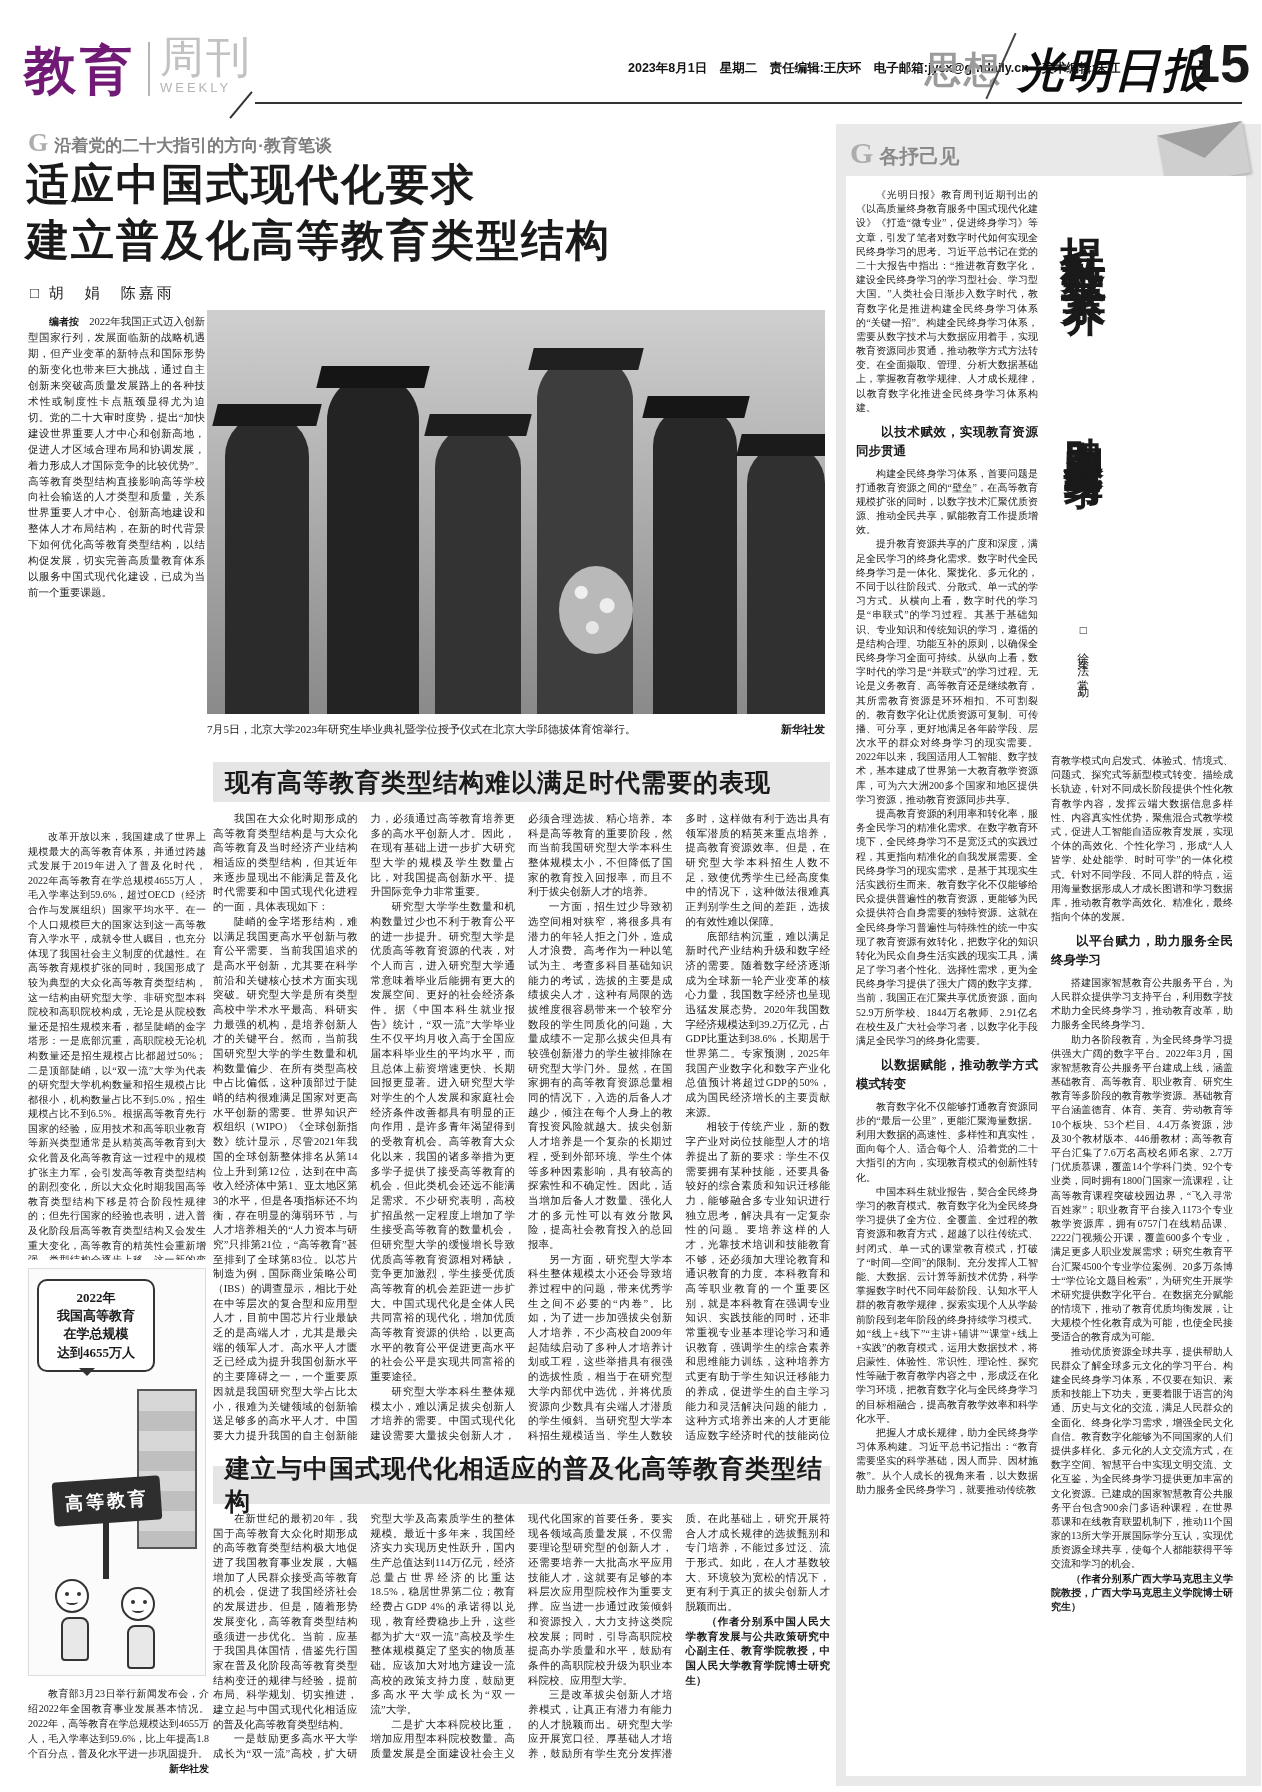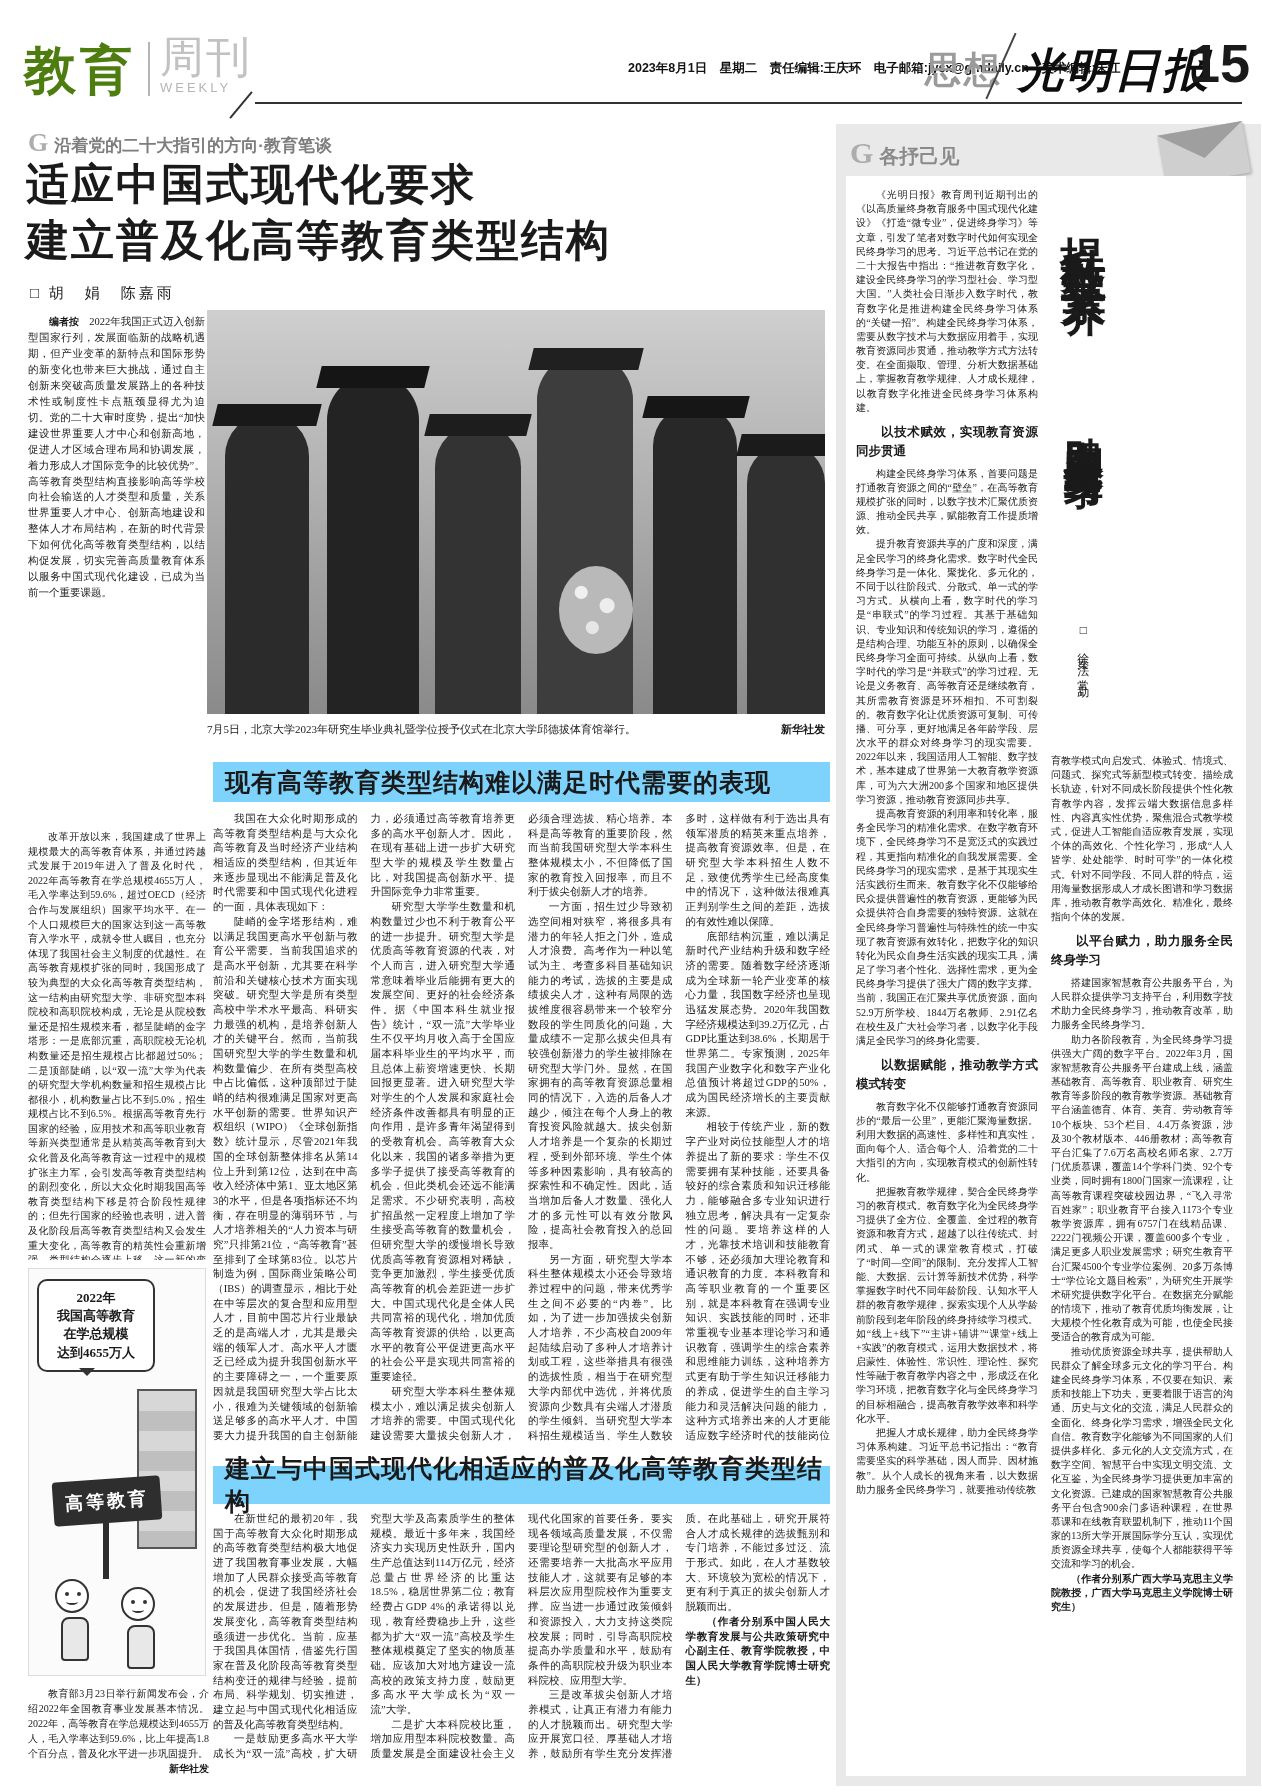--- a/index.html
+++ b/index.html
@@ -4,21 +4,21 @@
 <style>
   * { margin:0; padding:0; box-sizing:border-box; }
   html,body { background:#777; }
   .page {
     position:relative; width:1262px; height:1792px; margin:0 auto;
     background:#ffffff; overflow:hidden; color:#1a1a1a;
     font-family:"Liberation Serif","DejaVu Serif",serif;
   }
   
   .hdr-brand { position:absolute; left:24px; top:36px; display:flex; align-items:flex-start; }
-  .brand-cn { font-size:52px; font-weight:bold; color:#4d7c0f; letter-spacing:4px; font-family:Liberation Serif, serif; }
+  .brand-cn { font-size:52px; font-weight:bold; color:#701a75; letter-spacing:4px; font-family:Liberation Serif, serif; }
   .brand-div { width:2px; height:54px; background:#b5b5b5; margin:6px 10px 0 12px; }
   .brand-sub { font-size:44px; font-weight:normal; color:#c2c2c2; letter-spacing:2px; line-height:1; }
   .brand-en { font-size:13px; color:#b5b5b5; letter-spacing:3px; font-family:"Liberation Sans",sans-serif; }
   .hdr-date { position:absolute; left:628px; top:60px; font-size:12.5px; color:#111; font-family:"Liberation Sans",sans-serif; font-weight:bold; }
   .hdr-section { position:absolute; left:925px; top:46px; font-size:36px; font-weight:bold; color:#9b9b9b; letter-spacing:3px; }
   .hdr-slash { position:absolute; left:1000px; top:30px; width:2px; height:72px; background:#444; transform:rotate(24deg); }
   .hdr-paper { position:absolute; left:1018px; top:40px; font-size:46px; font-weight:bold; font-style:italic; letter-spacing:2px; color:#0d0d0d; }
   .hdr-page { position:absolute; left:1190px; top:32px; font-size:54px; font-weight:bold; font-family:"Liberation Sans",sans-serif; }
   .hdr-rule { position:absolute; left:255px; top:102px; width:987px; height:2px; background:#333; }
   .hdr-rule-diag { position:absolute; left:240px; top:88px; width:2px; height:34px; background:#333; transform:rotate(40deg); }
@@ -60,21 +60,21 @@
   .toon { position:absolute; width:34px; height:34px; background:#fff; border:2px solid #333; border-radius:50%; }
   .toon:after { content:""; position:absolute; left:4px; top:36px; width:24px; height:40px; background:#e8e8e8; border:2px solid #333; border-radius:8px 8px 4px 4px; }
   .toon .eye { position:absolute; top:11px; width:4px; height:4px; background:#333; border-radius:50%; }
   .toon .smile { position:absolute; left:9px; top:18px; width:12px; height:6px; border-bottom:2px solid #333; border-radius:50%; }
   .steps { position:absolute; right:8px; top:120px; width:60px; height:160px;
            background:repeating-linear-gradient(180deg,#d7d7d7 0 20px,#bfbfbf 20px 40px); border:2px solid #555; }
   .cartoon-caption { position:absolute; left:28px; top:1686px; width:181px; font-size:10px; line-height:1.5; text-align:justify; }
   .cartoon-caption .credit { font-weight:bold; float:right; }
   .cartoon-caption p { text-indent:2em; }
   
-  .band { position:absolute; background:#7dd3fc; display:flex; align-items:center; padding-left:12px; }
+  .band { position:absolute; background:#e5e5e5; display:flex; align-items:center; padding-left:12px; }
   .band div { font-size:25px; font-weight:bold; letter-spacing:1px; }
   .band1 { left:213px; top:762px; width:617px; height:40px; }
   .band2 { left:213px; top:1466px; width:617px; height:38px; }
   .mcols { position:absolute; left:213px; top:812px; width:617px; height:646px; column-count:4; column-gap:13px; overflow:hidden;
            font-size:10.5px; line-height:1.4; text-align:justify; }
   .mcols p { text-indent:2em; }
   .bcols { position:absolute; left:213px; top:1512px; width:617px; height:266px; column-count:4; column-gap:13px; overflow:hidden;
            font-size:10.5px; line-height:1.4; text-align:justify; }
   .bcols p { text-indent:2em; }
   .author-note { font-weight:bold; }
@@ -203,21 +203,21 @@
     <div class="envelope"></div>
     <div class="panel-inner">
       <div class="pcol">
         <p>《光明日报》教育周刊近期刊出的《以高质量终身教育服务中国式现代化建设》《打造“微专业”，促进终身学习》等文章，引发了笔者对数字时代如何实现全民终身学习的思考。习近平总书记在党的二十大报告中指出：“推进教育数字化，建设全民终身学习的学习型社会、学习型大国。”人类社会日渐步入数字时代，教育数字化是推进构建全民终身学习体系的“关键一招”。构建全民终身学习体系，需要从数字技术与大数据应用着手，实现教育资源同步贯通，推动教学方式方法转变。在全面撷取、管理、分析大数据基础上，掌握教育教学规律、人才成长规律，以教育数字化推进全民终身学习体系构建。</p>
         <h3>以技术赋效，实现教育资源同步贯通</h3>
         <p>构建全民终身学习体系，首要问题是打通教育资源之间的“壁垒”，在高等教育规模扩张的同时，以数字技术汇聚优质资源、推动全民共享，赋能教育工作提质增效。</p>
         <p>提升教育资源共享的广度和深度，满足全民学习的终身化需求。数字时代全民终身学习是一体化、聚拢化、多元化的，不同于以往阶段式、分散式、单一式的学习方式。从横向上看，数字时代的学习是“串联式”的学习过程。其基于基础知识、专业知识和传统知识的学习，遵循的是结构合理、功能互补的原则，以确保全民终身学习全面可持续。从纵向上看，数字时代的学习是“并联式”的学习过程。无论是义务教育、高等教育还是继续教育，其所需教育资源是环环相扣、不可割裂的。教育数字化让优质资源可复制、可传播、可分享，更好地满足各年龄学段、层次水平的群众对终身学习的现实需要。2022年以来，我国适用人工智能、数字技术，基本建成了世界第一大教育教学资源库，可为六大洲200多个国家和地区提供学习资源，推动教育资源同步共享。</p>
         <p>提高教育资源的利用率和转化率，服务全民学习的精准化需求。在数字教育环境下，全民终身学习不是宽泛式的实践过程，其更指向精准化的自我发展需要。全民终身学习的现实需求，是基于其现实生活实践衍生而来。教育数字化不仅能够给民众提供普遍性的教育资源，更能够为民众提供符合自身需要的独特资源。这就在全民终身学习普遍性与特殊性的统一中实现了教育资源有效转化，把数字化的知识转化为民众自身生活实践的现实工具，满足了学习者个性化、选择性需求，更为全民终身学习提供了强大广阔的数字支撑。当前，我国正在汇聚共享优质资源，面向52.9万所学校、1844万名教师、2.91亿名在校生及广大社会学习者，以数字化手段满足全民学习的终身化需要。</p>
         <h3>以数据赋能，推动教学方式模式转变</h3>
         <p>教育数字化不仅能够打通教育资源同步的“最后一公里”，更能汇聚海量数据。利用大数据的高速性、多样性和真实性，面向每个人、适合每个人、沿着党的二十大指引的方向，实现教育模式的创新性转化。</p>
-        <p>把握教育教学规律，契合全民终身学习的教育模式。教育数字化为全民终身学习提供了全方位、全覆盖、全过程的教育资源和教育方式，超越了以往传统式、封闭式、单一式的课堂教育模式，打破了“时间—空间”的限制。充分发挥人工智能、大数据、云计算等新技术优势，科学掌握数字时代不同年龄阶段、认知水平人群的教育教学规律，探索实现个人从学龄前阶段到老年阶段的终身持续学习模式。如“线上+线下”“主讲+辅讲”“课堂+线上+实践”的教育模式，运用大数据技术，将启蒙性、体验性、常识性、理论性、探究性等融于教育教学内容之中，形成泛在化学习环境，把教育数字化与全民终身学习的目标相融合，提高教育教学效率和科学化水平。</p>
+        <p>中国本科生就业报告，契合全民终身学习的教育模式。教育数字化为全民终身学习提供了全方位、全覆盖、全过程的教育资源和教育方式，超越了以往传统式、封闭式、单一式的课堂教育模式，打破了“时间—空间”的限制。充分发挥人工智能、大数据、云计算等新技术优势，科学掌握数字时代不同年龄阶段、认知水平人群的教育教学规律，探索实现个人从学龄前阶段到老年阶段的终身持续学习模式。如“线上+线下”“主讲+辅讲”“课堂+线上+实践”的教育模式，运用大数据技术，将启蒙性、体验性、常识性、理论性、探究性等融于教育教学内容之中，形成泛在化学习环境，把教育数字化与全民终身学习的目标相融合，提高教育教学效率和科学化水平。</p>
         <p>把握人才成长规律，助力全民终身学习体系构建。习近平总书记指出：“教育需要坚实的科学基础，因人而异、因材施教”。从个人成长的视角来看，以大数据助力服务全民终身学习，就要推动传统教</p>
       </div>
       <div class="pcol">
         <div class="vhead">
           <span class="t1">提升数字素养</span>
           <span class="t2">助力服务全民终身学习</span>
           <span class="bl">□徐秦法 常勐</span>
         </div>
         <p style="text-indent:0;">育教学模式向启发式、体验式、情境式、问题式、探究式等新型模式转变。描绘成长轨迹，针对不同成长阶段提供个性化教育教学内容，发挥云端大数据信息多样性、内容真实性优势，聚焦混合式教学模式，促进人工智能自适应教育发展，实现个体的高效化、个性化学习，形成“人人皆学、处处能学、时时可学”的一体化模式。针对不同学段、不同人群的特点，运用海量数据形成人才成长图谱和学习数据库，推动教育教学高效化、精准化，最终指向个体的发展。</p>
         <h3>以平台赋力，助力服务全民终身学习</h3>

